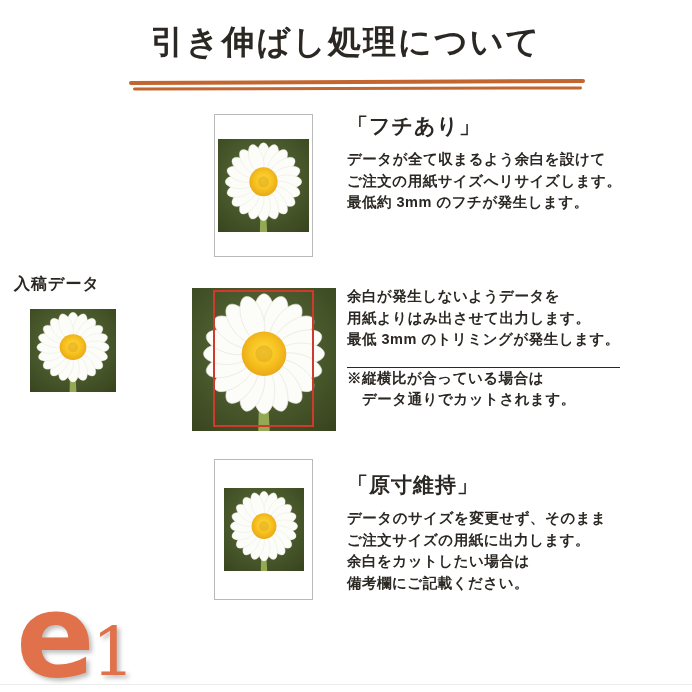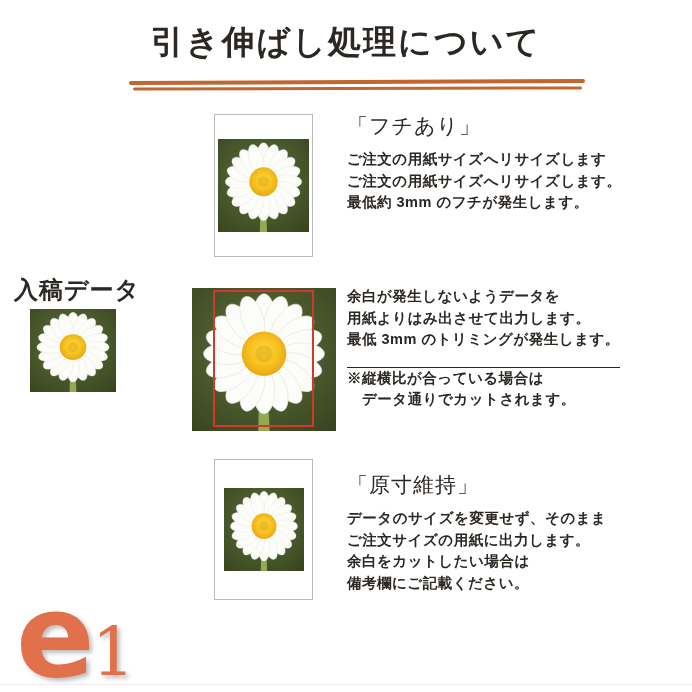--- a/index.html
+++ b/index.html
@@ -20,21 +20,21 @@
     position:absolute;top:20px;left:0;width:100%;
     text-align:center;font-size:33px;font-weight:bold;
     letter-spacing:2px;color:var(--text);
   }
   .rule{position:absolute;background:var(--title-underline);border-radius:2px;}
   .rule-1{left:129px;top:80px;width:456px;height:4px;transform:rotate(-0.25deg);}
   .rule-2{left:133px;top:87px;width:449px;height:3px;transform:rotate(-0.15deg);}
   
   .source-label{
     position:absolute;left:14px;top:274px;
-    font-size:24px;font-weight:700;letter-spacing:1px;
+    font-size:16px;font-weight:700;letter-spacing:1px;
   }
   .source-thumb{position:absolute;left:30px;top:309px;width:86px;height:83px;}
   
   .paper{
     position:absolute;background:#ffffff;
     border:1.5px solid #b9b9b9;
   }
   .paper-1{left:214px;top:114px;width:99px;height:143px;}
   .paper-3{left:214px;top:459px;width:99px;height:141px;}
   .photo{position:absolute;overflow:hidden;}
@@ -45,21 +45,21 @@
   .crop-rect{
     position:absolute;left:213px;top:290px;width:101px;height:137px;
     border:2.5px solid var(--trim-outline);background:transparent;
   }
   
   .text-block{position:absolute;left:347px;width:338px;}
   .block-1{top:112px;}
   .block-2{top:286px;}
   .block-3{top:471px;}
   .heading{
-    font-size:21px;font-weight:normal;letter-spacing:1px;
+    font-size:21px;font-weight:bold;letter-spacing:1px;
     margin-bottom:9px;line-height:1.35;
   }
   .line{
     font-size:14.5px;font-weight:600;letter-spacing:0.5px;
     line-height:21.5px;white-space:nowrap;
   }
   .line.underlined span{
     display:inline-block;border-bottom:1.5px solid currentColor;
     padding-bottom:16px;
   }
@@ -159,21 +159,21 @@
   <div class="paper paper-3">
     <div class="photo photo-3">
       <svg class="daisy">
           <use href="#daisy"></use>
         </svg>
     </div>
   </div>
 
   <div class="text-block block-1">
     <div class="heading">「フチあり」</div>
-    <div class="line">ご注文の用紙サイズへリサイズします</div>
+    <div class="line">データが全て収まるよう余白を設けて</div>
     <div class="line">ご注文の用紙サイズへリサイズします。</div>
     <div class="line">最低約 3mm のフチが発生します。</div>
   </div>
 
   <div class="text-block block-2">
     <div class="line">余白が発生しないようデータを</div>
     <div class="line">用紙よりはみ出させて出力します。</div>
     <div class="line underlined">
       <span>最低 3mm のトリミングが発生します。</span>
     </div>

